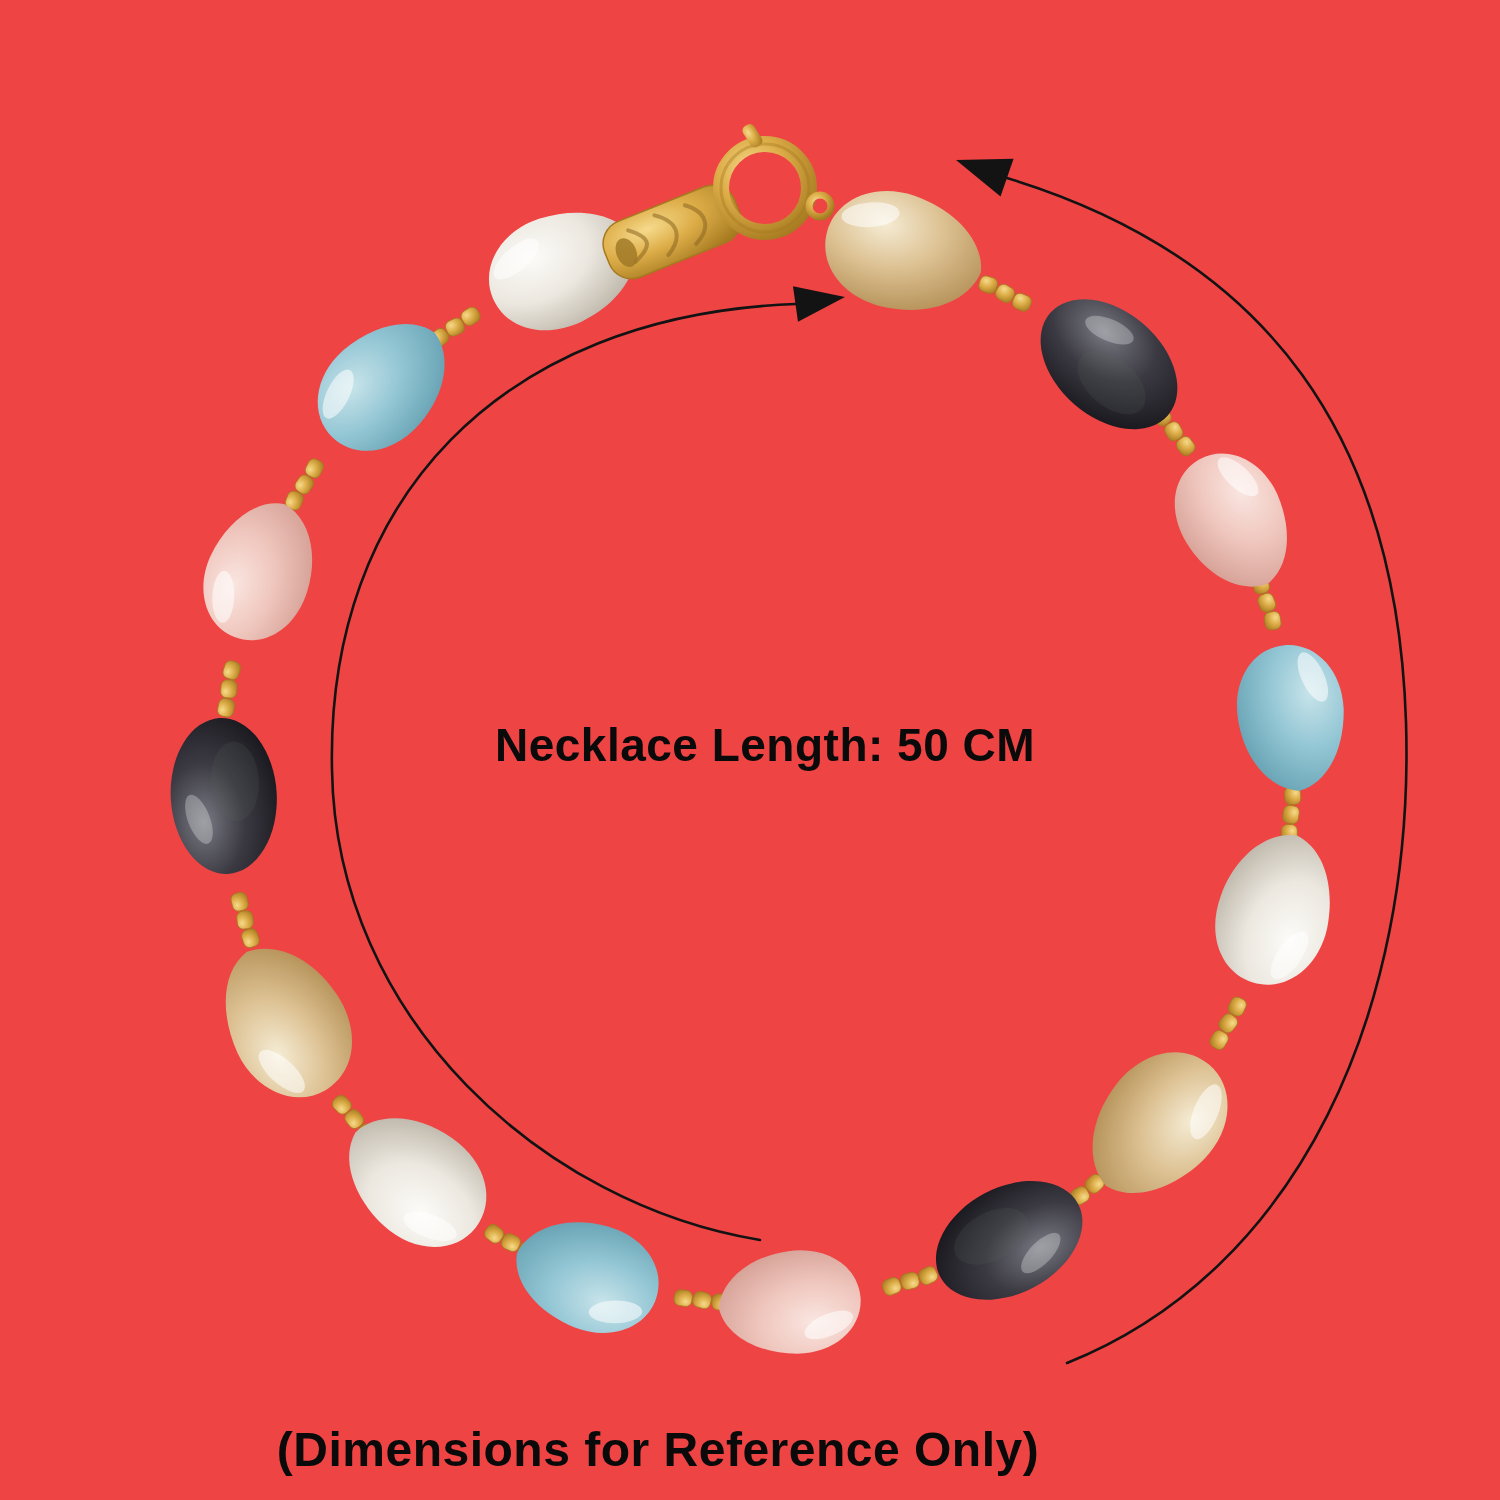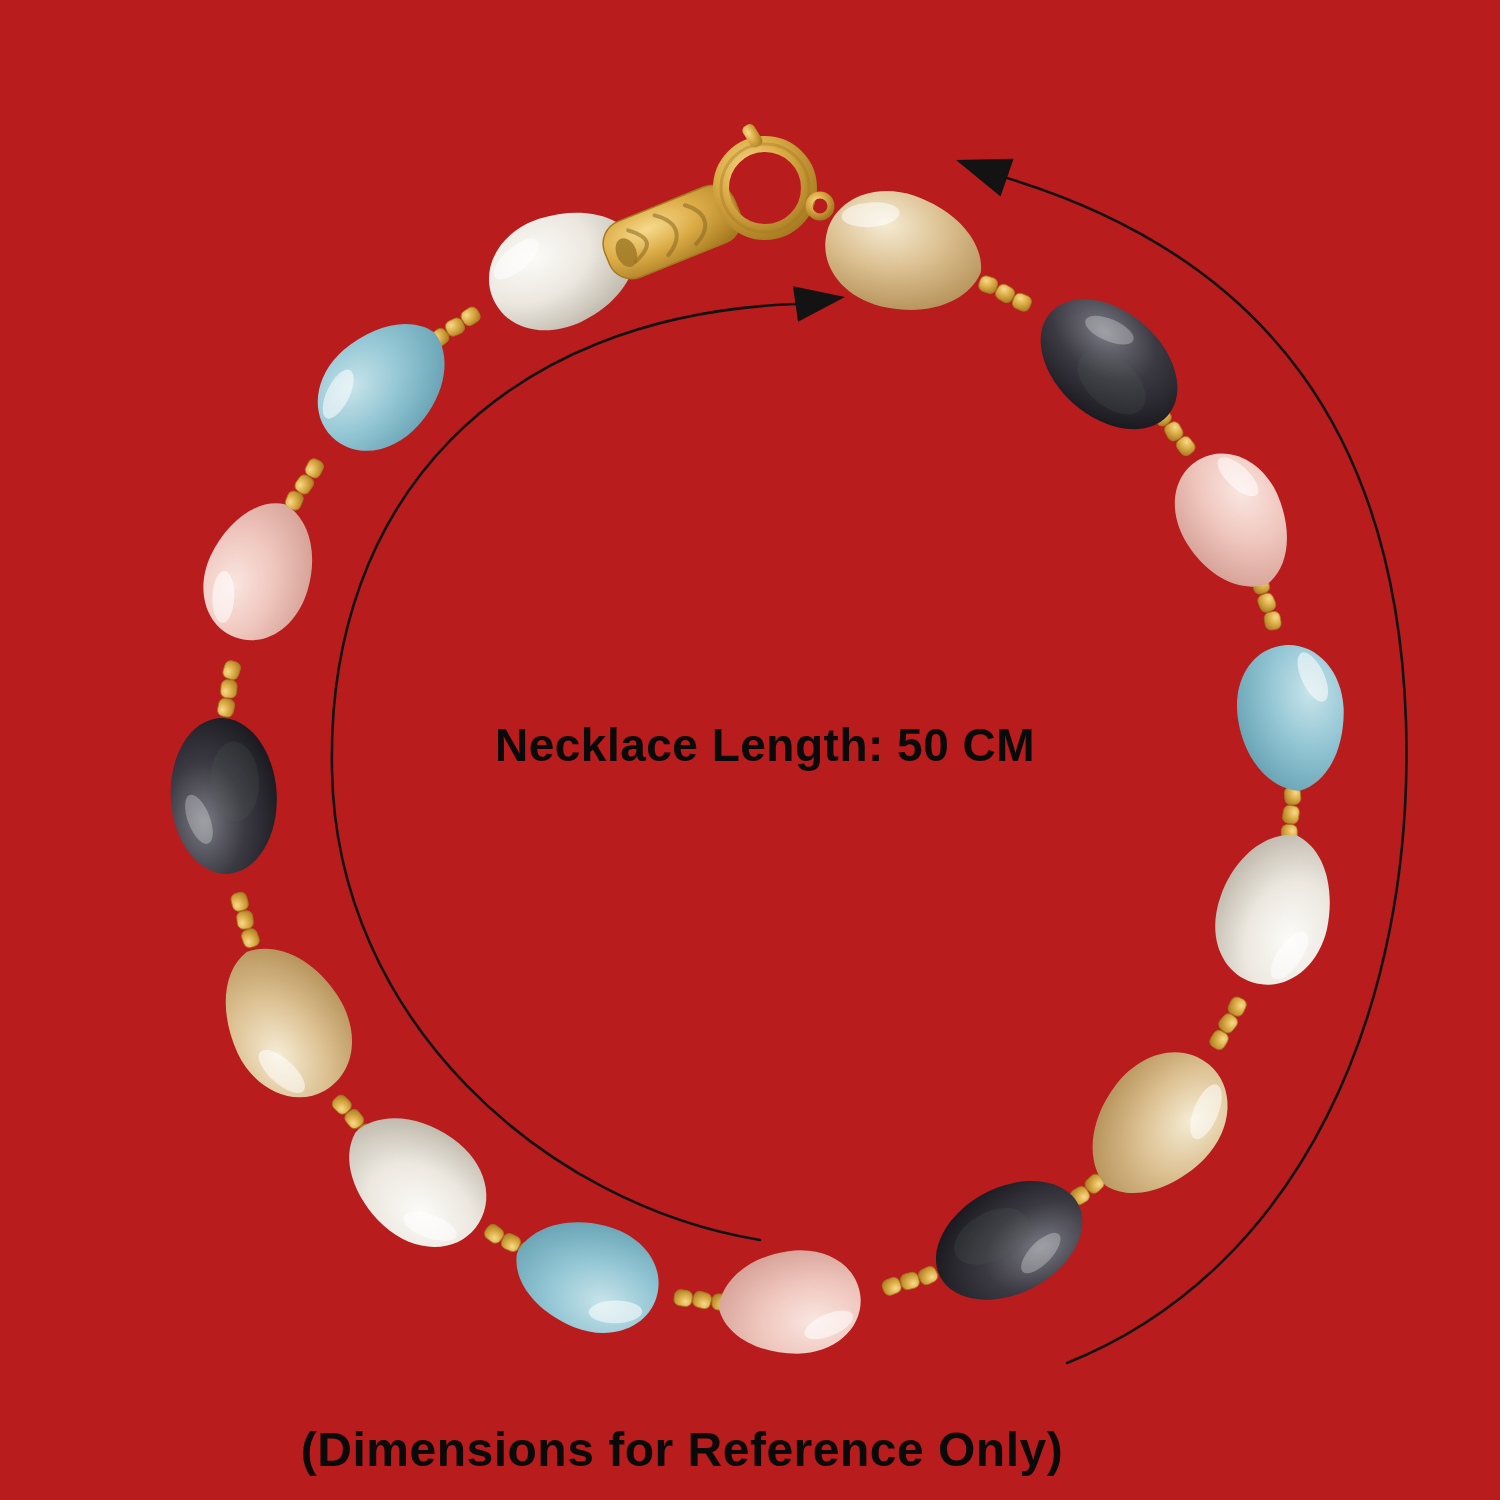--- a/index.html
+++ b/index.html
@@ -1,29 +1,29 @@
 <!DOCTYPE html>
 <html><head>
 <meta charset="utf-8">
 <style>
   html,body{margin:0;padding:0;background:#ffffff;}
   .stage{
-    position:relative;width:1500px;height:1500px;background:#b91c1c;overflow:hidden;
+    position:relative;width:1500px;height:1500px;background:#ef4444;overflow:hidden;
     font-family:"Liberation Sans", sans-serif;
   }
   .stage svg{position:absolute;left:0;top:0;}
   .center-label{
     position:absolute;top:720px;left:15px;width:1500px;
     text-align:center;font-weight:bold;font-size:46px;line-height:1.1;
     color:#0a0a0a;letter-spacing:0.5px;
   }
   .bottom-caption{
     position:absolute;top:1424px;left:0;width:1316px;
     text-align:center;font-weight:bold;font-size:48px;line-height:1.1;
-    color:#0a0a0a;letter-spacing:0.5px;padding-left:24px;
+    color:#0a0a0a;letter-spacing:0.5px;
   }
 </style>
 </head>
 <body>
 
 <div class="stage">
 
   <svg id="necklace-svg" width="1500" height="1500" viewBox="0 0 1500 1500">
       <defs>
         <radialGradient id="g-white" cx="34%" cy="30%" r="85%">

